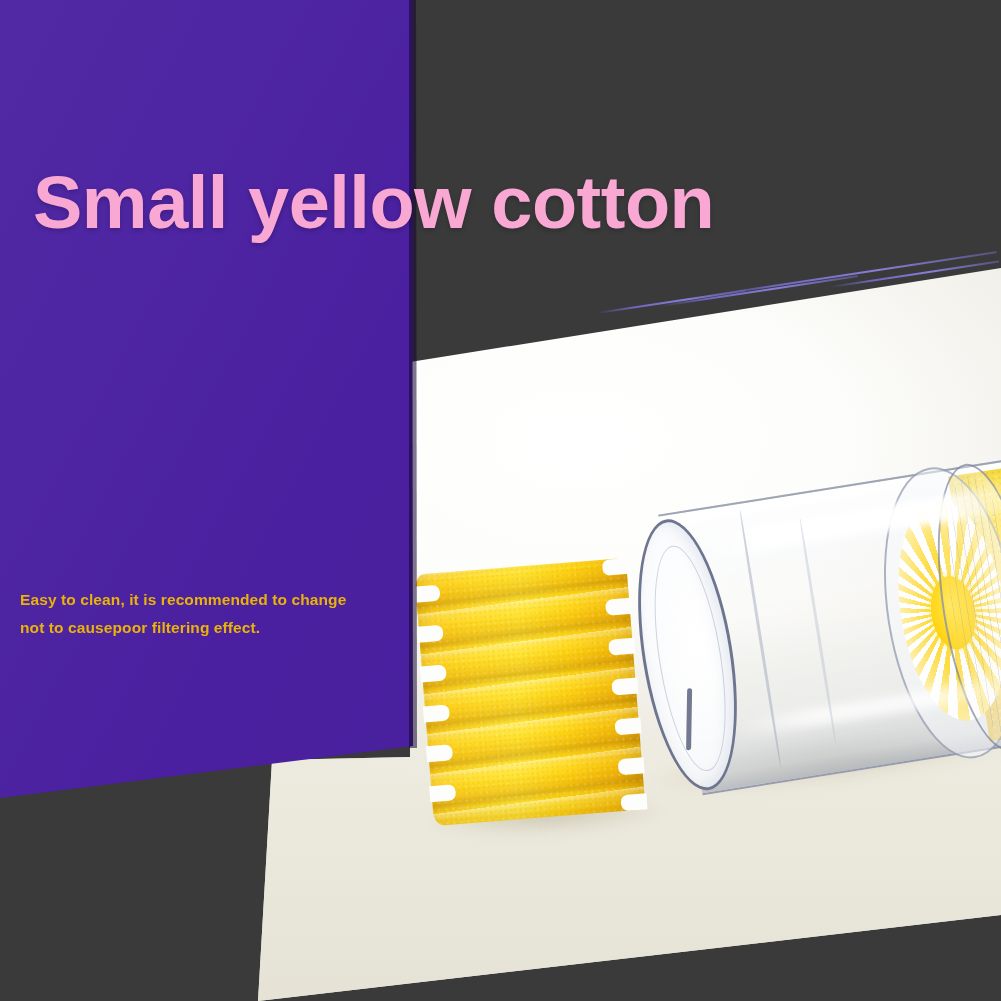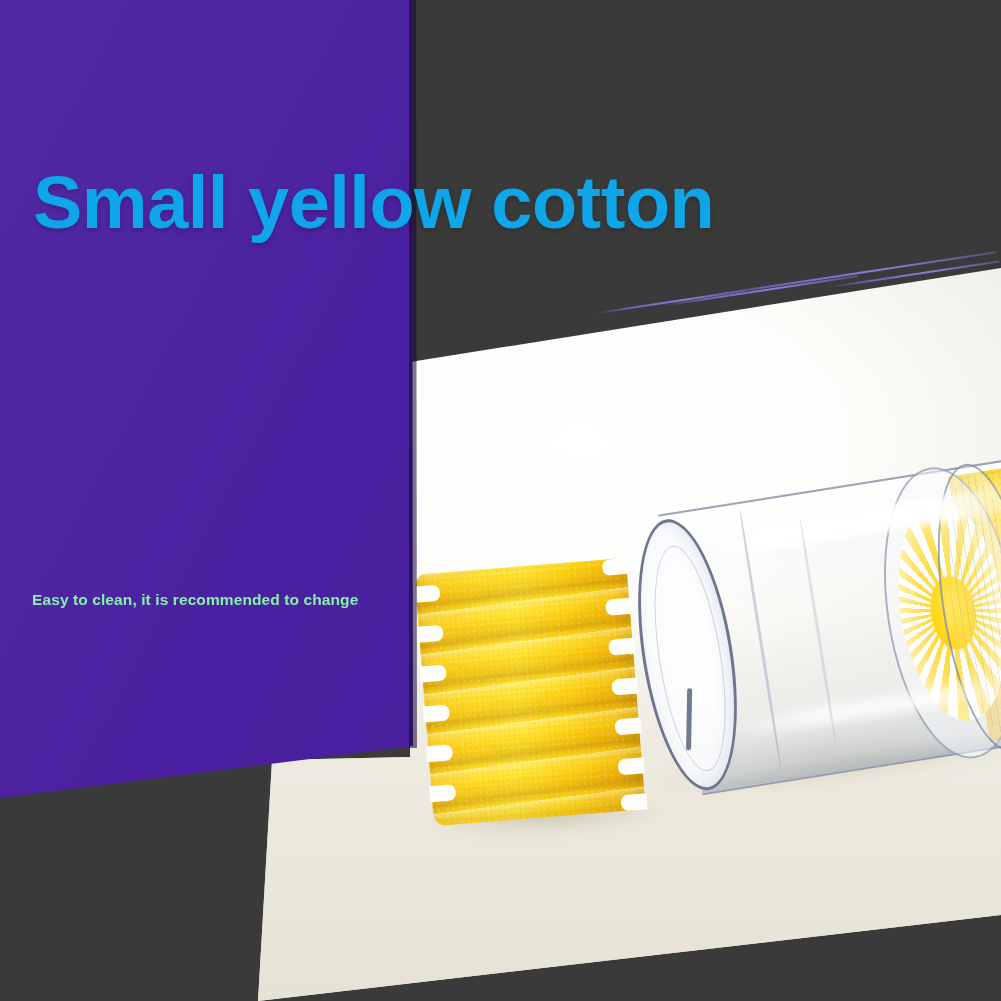--- a/index.html
+++ b/index.html
@@ -339,34 +339,34 @@
     pointer-events: none;
   }
 
   
   .headline {
     position: absolute;
     left: 33px;
     top: 166px;
     font-size: 74px;
     font-weight: bold;
-    color: #0ea5e9;
+    color: #f9a8d4;
     letter-spacing: -0.5px;
     white-space: nowrap;
     line-height: 1;
     text-shadow: 0 2px 5px rgba(0,0,0,.22);
   }
 
   
   .bodycopy {
     position: absolute;
-    left: 32px;
+    left: 20px;
     top: 586px;
     width: 348px;
-    color: #86efac;
+    color: #eab308;
     font-size: 15.5px;
     font-weight: bold;
     line-height: 28px;
     letter-spacing: .1px;
   }
   .bodycopy p { margin: 0; }
 </style>
 </head>
 <body>
 
@@ -437,15 +437,16 @@
     </div>
 
   <div class="purple-card"></div>
   <div class="purple-sheen"></div>
   <div class="purple-edge"></div>
 
   <div class="headline">Small yellow cotton</div>
 
   <div class="bodycopy">
     <p>Easy to clean, it is recommended to change</p>
+    <p>not to causepoor filtering effect.</p>
   </div>
 
 </div>
 
 </body></html>

